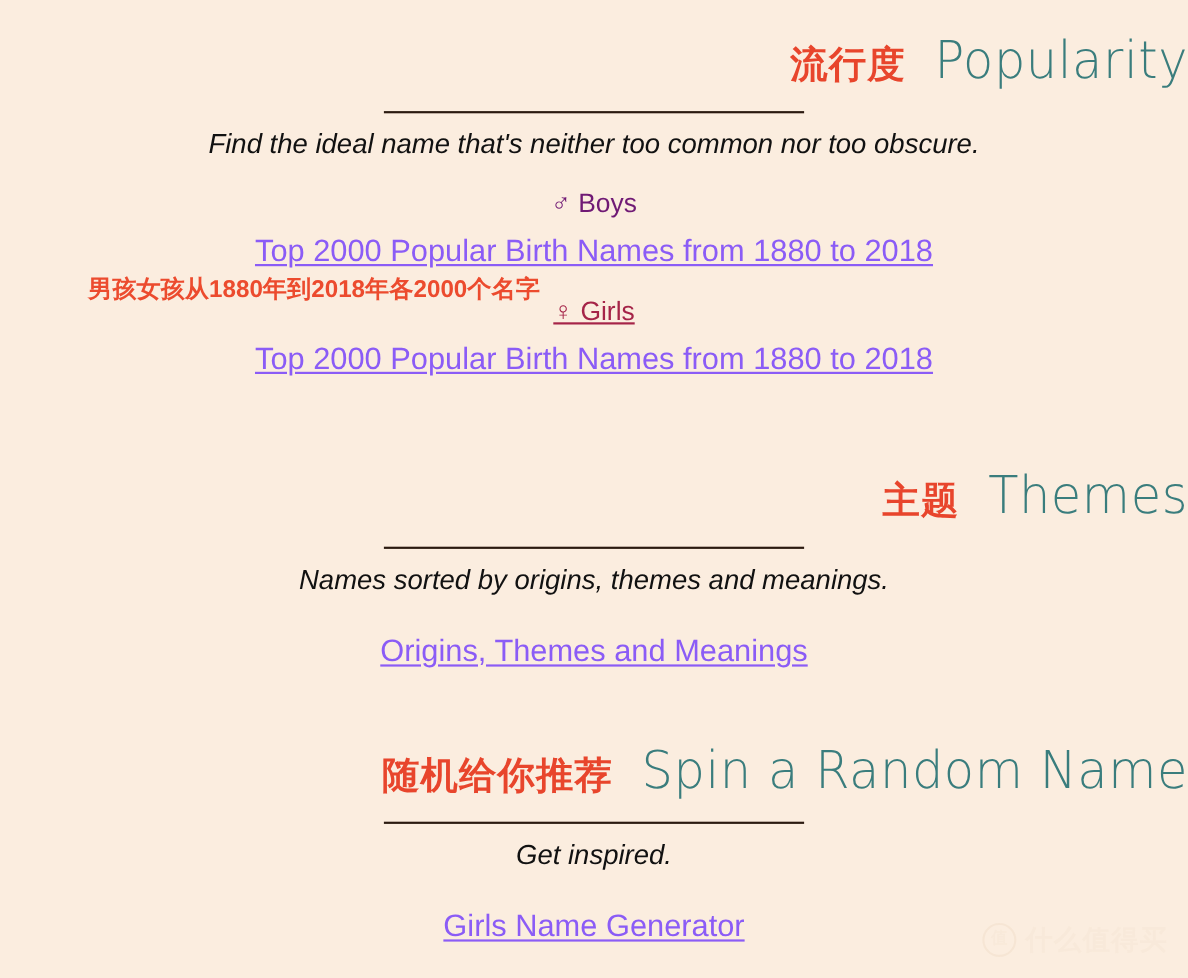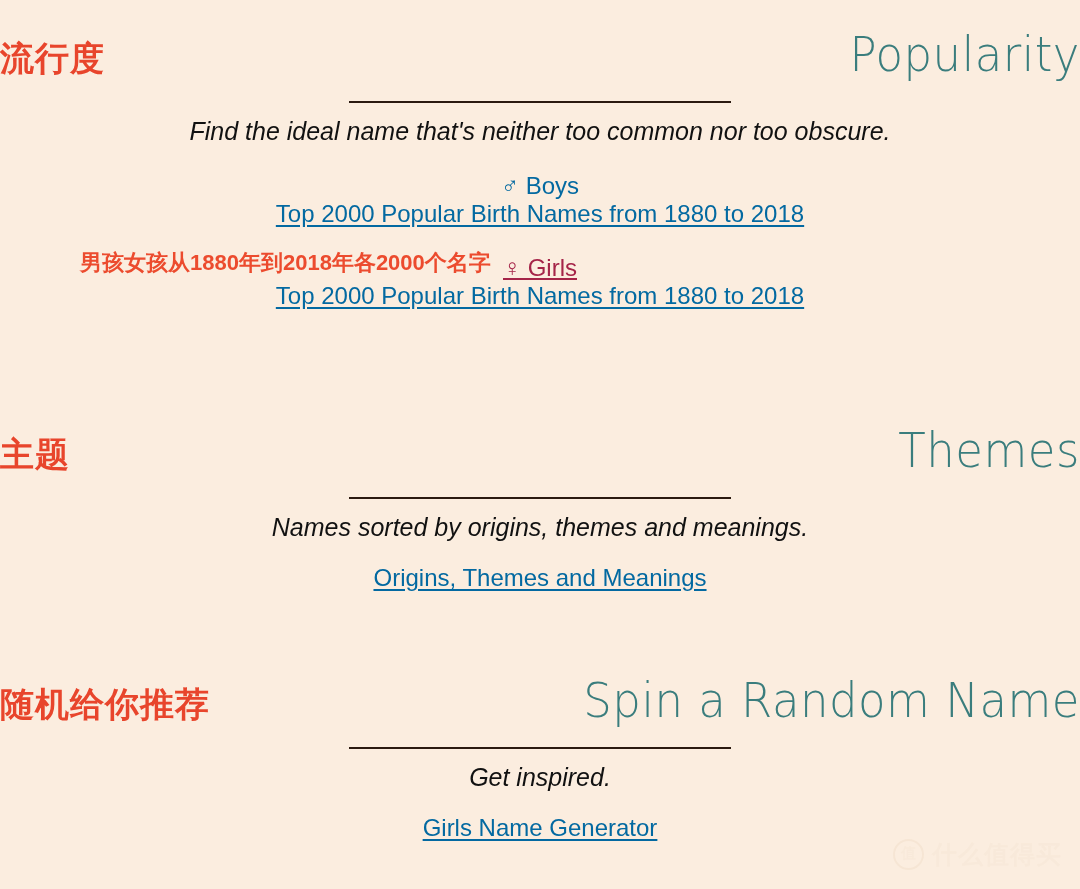--- a/index.html
+++ b/index.html
@@ -23,22 +23,22 @@
 
   
   .section {
     width: 100%;
     text-align: center;
   }
 
   .heading-row {
     display: flex;
     align-items: baseline;
-    justify-content: space-between;
-    gap: 14px;
+    justify-content: flex-end;
+    gap: 26px;
   }
 
   .heading-cn {
     color: #E8452C;
     font-weight: bold;
     font-size: 34px;
     letter-spacing: 1px;
     line-height: 1;
   }
 
@@ -65,30 +65,30 @@
     color: #111;
     margin-top: 14px;
     font-family: "Liberation Sans", sans-serif;
   }
 
   .gender-label {
     font-size: 24px;
     margin-top: 26px;
     font-family: "Liberation Sans", sans-serif;
   }
-  .gender-label.boys { color: #0369a1; }
+  .gender-label.boys { color: #701a75; }
   .gender-label.girls { color: #A52448; text-decoration: underline; }
 
   .link {
     display: inline-block;
-    font-size: 24px;
-    color: #0369a1;
+    font-size: 28px;
+    color: #8b5cf6;
     text-decoration: underline;
     text-underline-offset: 3px;
-    margin-top: 0;
+    margin-top: 12px;
     cursor: pointer;
     font-family: "Liberation Sans", sans-serif;
   }
 
   
   .annot {
     position: absolute;
     color: #EC4B2E;
     font-weight: bold;
     white-space: nowrap;

